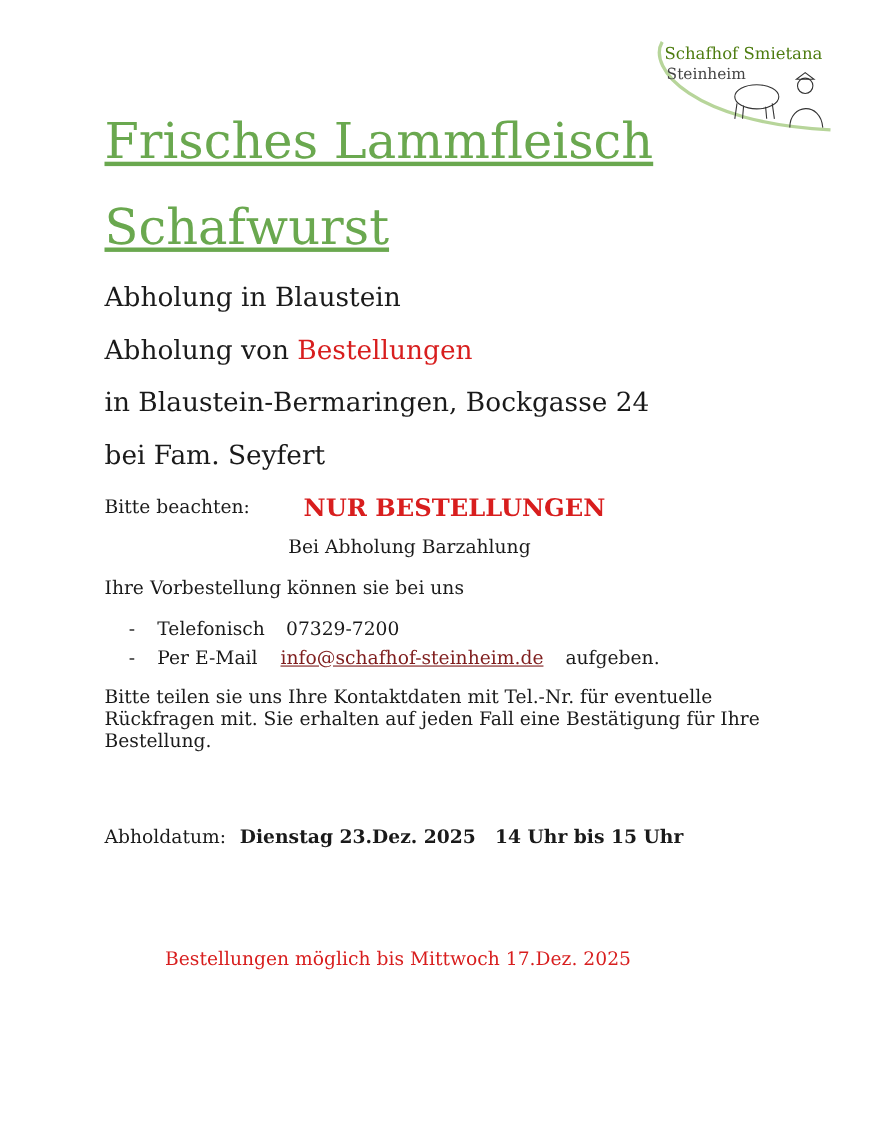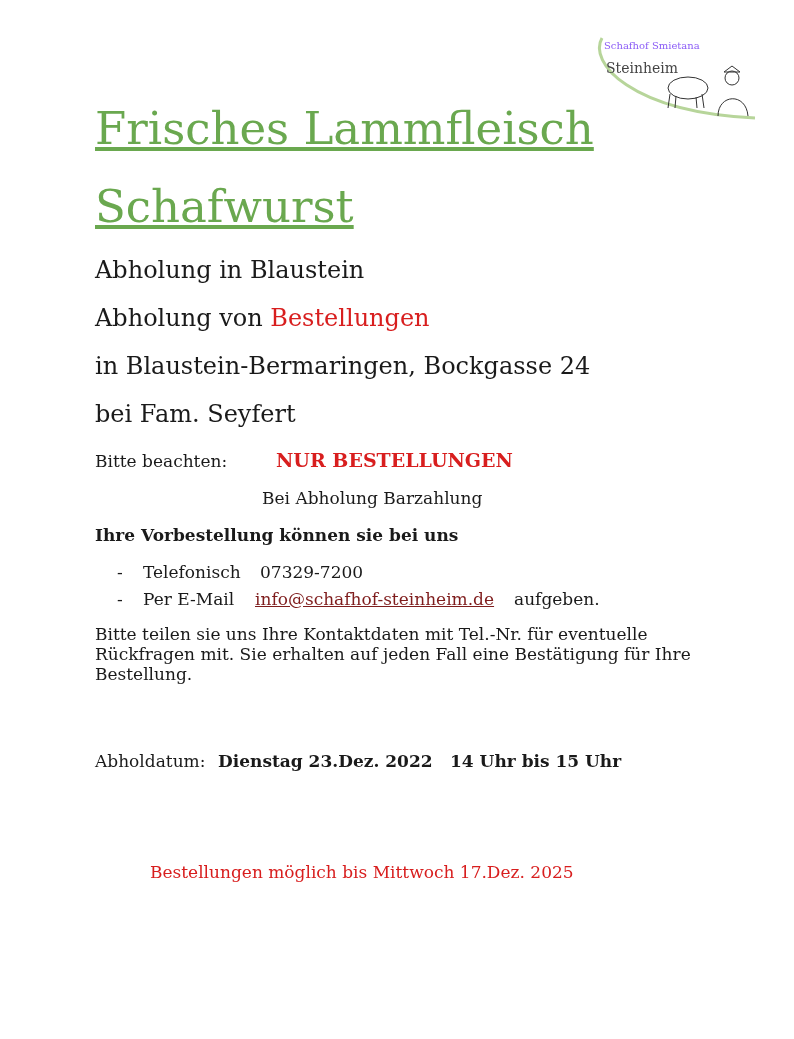--- a/index.html
+++ b/index.html
@@ -7,21 +7,21 @@
          font-family:"DejaVu Serif", serif; color:#1a1a1a; }
   .abs { position:absolute; white-space:nowrap; }
   .green { color:#6aa84f;text-decoration:underline; }
   .red { color:#d81e1e; }
   .title { font-size:45px; line-height:1; }
   .sub { font-size:24px; }
   .body { font-size:17px; }
   .bold { font-weight:bold; }
   a.mail { color:#7f1d1d; text-decoration:underline; }
   .logo { position:absolute; left:590px; top:32px; width:170px; height:90px; }
-  .logo-name { position:absolute; left:14px; top:8px; font-size:10px; color:#8b5cf6; }
+  .logo-name { position:absolute; left:14px; top:8px; font-size:15px; color:#4d7c0f; }
   .logo-town { position:absolute; left:16px; top:28px; font-size:14px; color:#444; }
   .para { position:absolute; left:95px; top:624px; width:620px; font-size:17px; line-height:20px; }
 </style>
 </head>
 <body>
 
 <div class="logo">
   <svg width="170" height="90" style="position:absolute;left:0;top:0">
     <path d="M12 6 C-2 30, 40 80, 165 86" stroke="#b7d59a" stroke-width="3" fill="none"></path>
   </svg>
@@ -40,36 +40,36 @@
 <div class="abs title green" style="left:95px;top:184px;">Schafwurst</div>
 
 <div class="abs sub" style="left:95px;top:256px;">Abholung in Blaustein</div>
 <div class="abs sub" style="left:95px;top:304px;">
   <span>Abholung von </span><span class="red">Bestellungen</span>
 </div>
 <div class="abs sub" style="left:95px;top:352px;">in Blaustein-Bermaringen, Bockgasse 24</div>
 <div class="abs sub" style="left:95px;top:400px;">bei Fam. Seyfert</div>
 
 <div class="abs body" style="left:95px;top:451px;">Bitte beachten:</div>
-<div class="abs red bold" style="left:276px;top:449px;font-size:19px;">NUR BESTELLUNGEN</div>
+<div class="abs red bold" style="left:276px;top:449px;font-size:22px;">NUR BESTELLUNGEN</div>
 <div class="abs body" style="left:262px;top:488px;">Bei Abholung Barzahlung</div>
 
-<div class="abs body" style="left:95px;top:525px;font-weight:bold;">Ihre Vorbestellung können sie bei uns</div>
+<div class="abs body" style="left:95px;top:525px;">Ihre Vorbestellung können sie bei uns</div>
 
 <div class="abs body" style="left:117px;top:562px;">
   <span>-</span>
   <span style="position:absolute;left:26px;">Telefonisch</span>
   <span style="position:absolute;left:143px;">07329-7200</span>
 </div>
 <div class="abs body" style="left:117px;top:589px;">
   <span>-</span>
   <span style="position:absolute;left:26px;">Per E-Mail</span>
   <a class="mail" style="position:absolute;left:138px;">info@schafhof-steinheim.de</a>
   <span style="position:absolute;left:397px;">aufgeben.</span>
 </div>
 
 <div class="para">Bitte teilen sie uns Ihre Kontaktdaten mit Tel.-Nr. für eventuelle Rückfragen mit. Sie erhalten auf jeden Fall eine Bestätigung für Ihre Bestellung.</div>
 
 <div class="abs body" style="left:95px;top:751px;">Abholdatum:</div>
-<div class="abs body bold" style="left:218px;top:751px;">Dienstag 23.Dez. 2022</div>
+<div class="abs body bold" style="left:218px;top:751px;">Dienstag 23.Dez. 2025</div>
 <div class="abs body bold" style="left:450px;top:751px;">14 Uhr bis 15 Uhr</div>
 
 <div class="abs body red" style="left:150px;top:862px;">Bestellungen möglich bis Mittwoch 17.Dez. 2025</div>
 
 </body></html>

